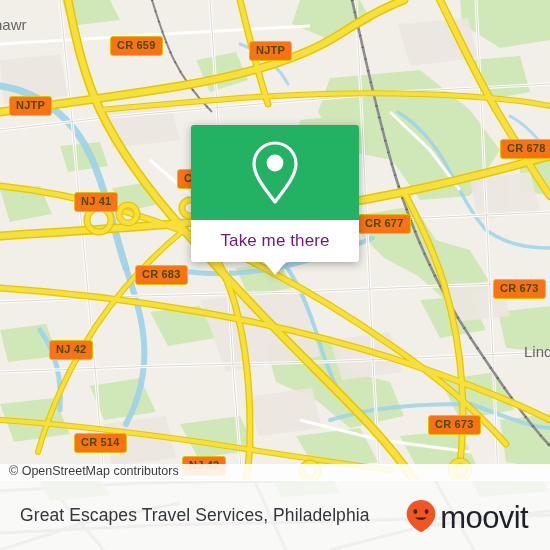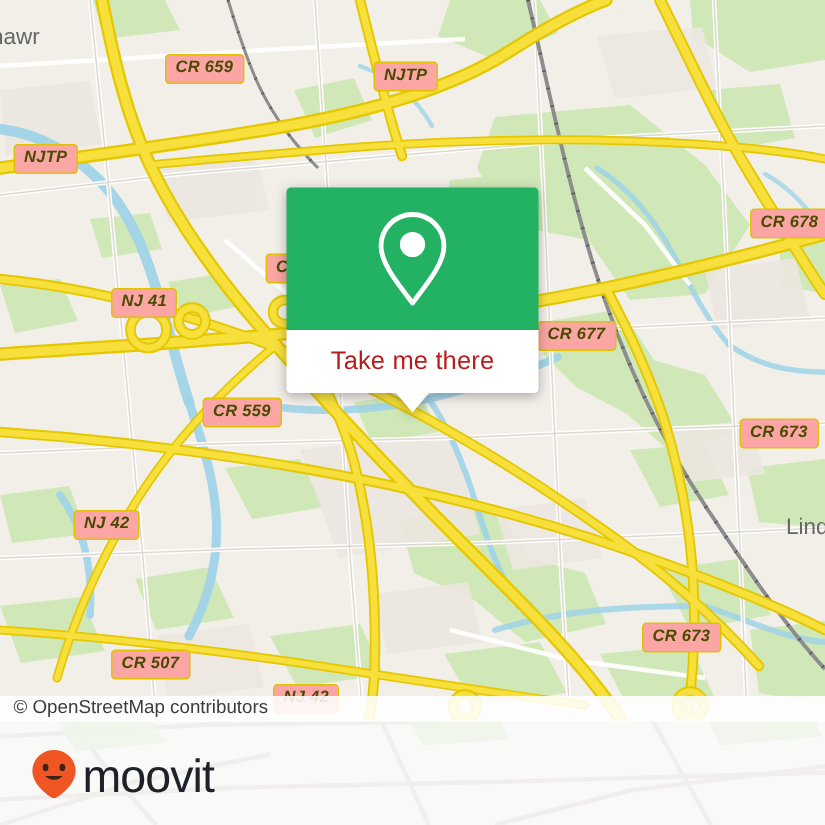--- a/index.html
+++ b/index.html
@@ -27,33 +27,32 @@
     width: 550px;
     height: 480px;
     background: #f2efe9;
     overflow: hidden;
   }
   .map-svg { position:absolute; left:0; top:0; width:550px; height:480px; display:block; }
 
   
   .shield {
     position: absolute;
-    background: #fca5a5;
+    background: #f97316;
     border: 1px solid #e0c200;
     border-radius: 3px;
     color: #4a4a00;
     font-size: 11px;
     font-weight: bold;
     font-family: "Liberation Sans", sans-serif;
     line-height: 1;
     padding: 3px 6px 4px 6px;
     white-space: nowrap;
     letter-spacing: 0.2px;
     box-sizing: border-box;
-    font-style: italic;
   }
   .place-label {
     position: absolute;
     color: #666;
     font-size: 15px;
     font-family: "Liberation Sans", sans-serif;
     white-space: nowrap;
   }
 
   
@@ -75,21 +74,21 @@
   }
   .popup-body {
     background: #ffffff;
     border-radius: 0 0 3px 3px;
     height: 42px;
     display: flex;
     align-items: center;
     justify-content: center;
   }
   .popup-label {
-    color: #b91c1c;
+    color: #701a75;
     font-size: 17px;
     font-family: "Liberation Sans", sans-serif;
     letter-spacing: 0.1px;
   }
   .popup-tail {
     position: absolute;
     left: 50%;
     margin-left: -11px;
     top: 137px;
     width: 0;
@@ -316,25 +315,25 @@
       <use href="#roadnet"></use>
     </svg>
 
     <div class="shield" style="left:110px;top:36px;">CR 659</div>
     <div class="shield" style="left:249px;top:41px;">NJTP</div>
     <div class="shield" style="left:9px;top:96px;">NJTP</div>
     <div class="shield" style="left:500px;top:139px;">CR 678</div>
     <div class="shield" style="left:74px;top:192px;">NJ 41</div>
     <div class="shield" style="left:177px;top:169px;">C</div>
     <div class="shield" style="left:358px;top:214px;">CR 677</div>
-    <div class="shield" style="left:135px;top:265px;">CR 559</div>
+    <div class="shield" style="left:135px;top:265px;">CR 683</div>
     <div class="shield" style="left:493px;top:279px;">CR 673</div>
     <div class="shield" style="left:49px;top:340px;">NJ 42</div>
     <div class="shield" style="left:428px;top:415px;">CR 673</div>
-    <div class="shield" style="left:74px;top:433px;">CR 507</div>
+    <div class="shield" style="left:74px;top:433px;">CR 514</div>
     <div class="shield" style="left:182px;top:456px;">NJ 42</div>
 
     <div class="place-label" style="left:-6px;top:16px;">nawr</div>
     <div class="place-label" style="left:524px;top:343px;">Lind</div>
 
     <div class="popup">
       <div class="popup-head">
         <svg width="56" height="70" viewBox="0 0 56 70">
           <path d="M28 5 C16.4 5 7 14.4 7 26 C7 38 19 52 28 64 C37 52 49 38 49 26 C49 14.4 39.6 5 28 5 Z" fill="none" stroke="#ffffff" stroke-width="3.2" stroke-linejoin="round"></path>
           <circle cx="28" cy="25" r="8.4" fill="#ffffff"></circle>
@@ -364,20 +363,21 @@
         <path d="M0 69 L90 40 L180 22"></path>
       </g>
       <g fill="#bcd9a2" opacity="0.9">
         <path d="M36 -6 L96 -10 L110 14 L50 20 Z"></path>
         <path d="M268 -10 L330 -8 L340 12 L282 16 Z"></path>
         <path d="M468 -10 L540 -8 L548 10 L480 16 Z"></path>
       </g>
     </svg>
 
     <div class="footer-inner">
+      <div class="footer-title">Great Escapes Travel Services, Philadelphia</div>
       <div class="brand">
         <svg width="32" height="34" viewBox="0 0 32 34">
           <path d="M16 1 C7.9 1 1.6 7.2 1.6 15.1 C1.6 22.5 9 29.3 14.3 32.6 C15.3 33.2 16.7 33.2 17.7 32.6 C23 29.3 30.4 22.5 30.4 15.1 C30.4 7.2 24.1 1 16 1 Z" fill="#f05524"></path>
           <ellipse cx="10.4" cy="12.6" rx="1.9" ry="2.4" fill="#3c2415"></ellipse>
           <ellipse cx="21.6" cy="12.6" rx="1.9" ry="2.4" fill="#3c2415"></ellipse>
           <path d="M10.2 18.4 C12.4 21.6 19.6 21.6 21.8 18.4 Z" fill="#3c2415"></path>
         </svg>
         <span class="brand-word">moovit</span>
       </div>
     </div>

